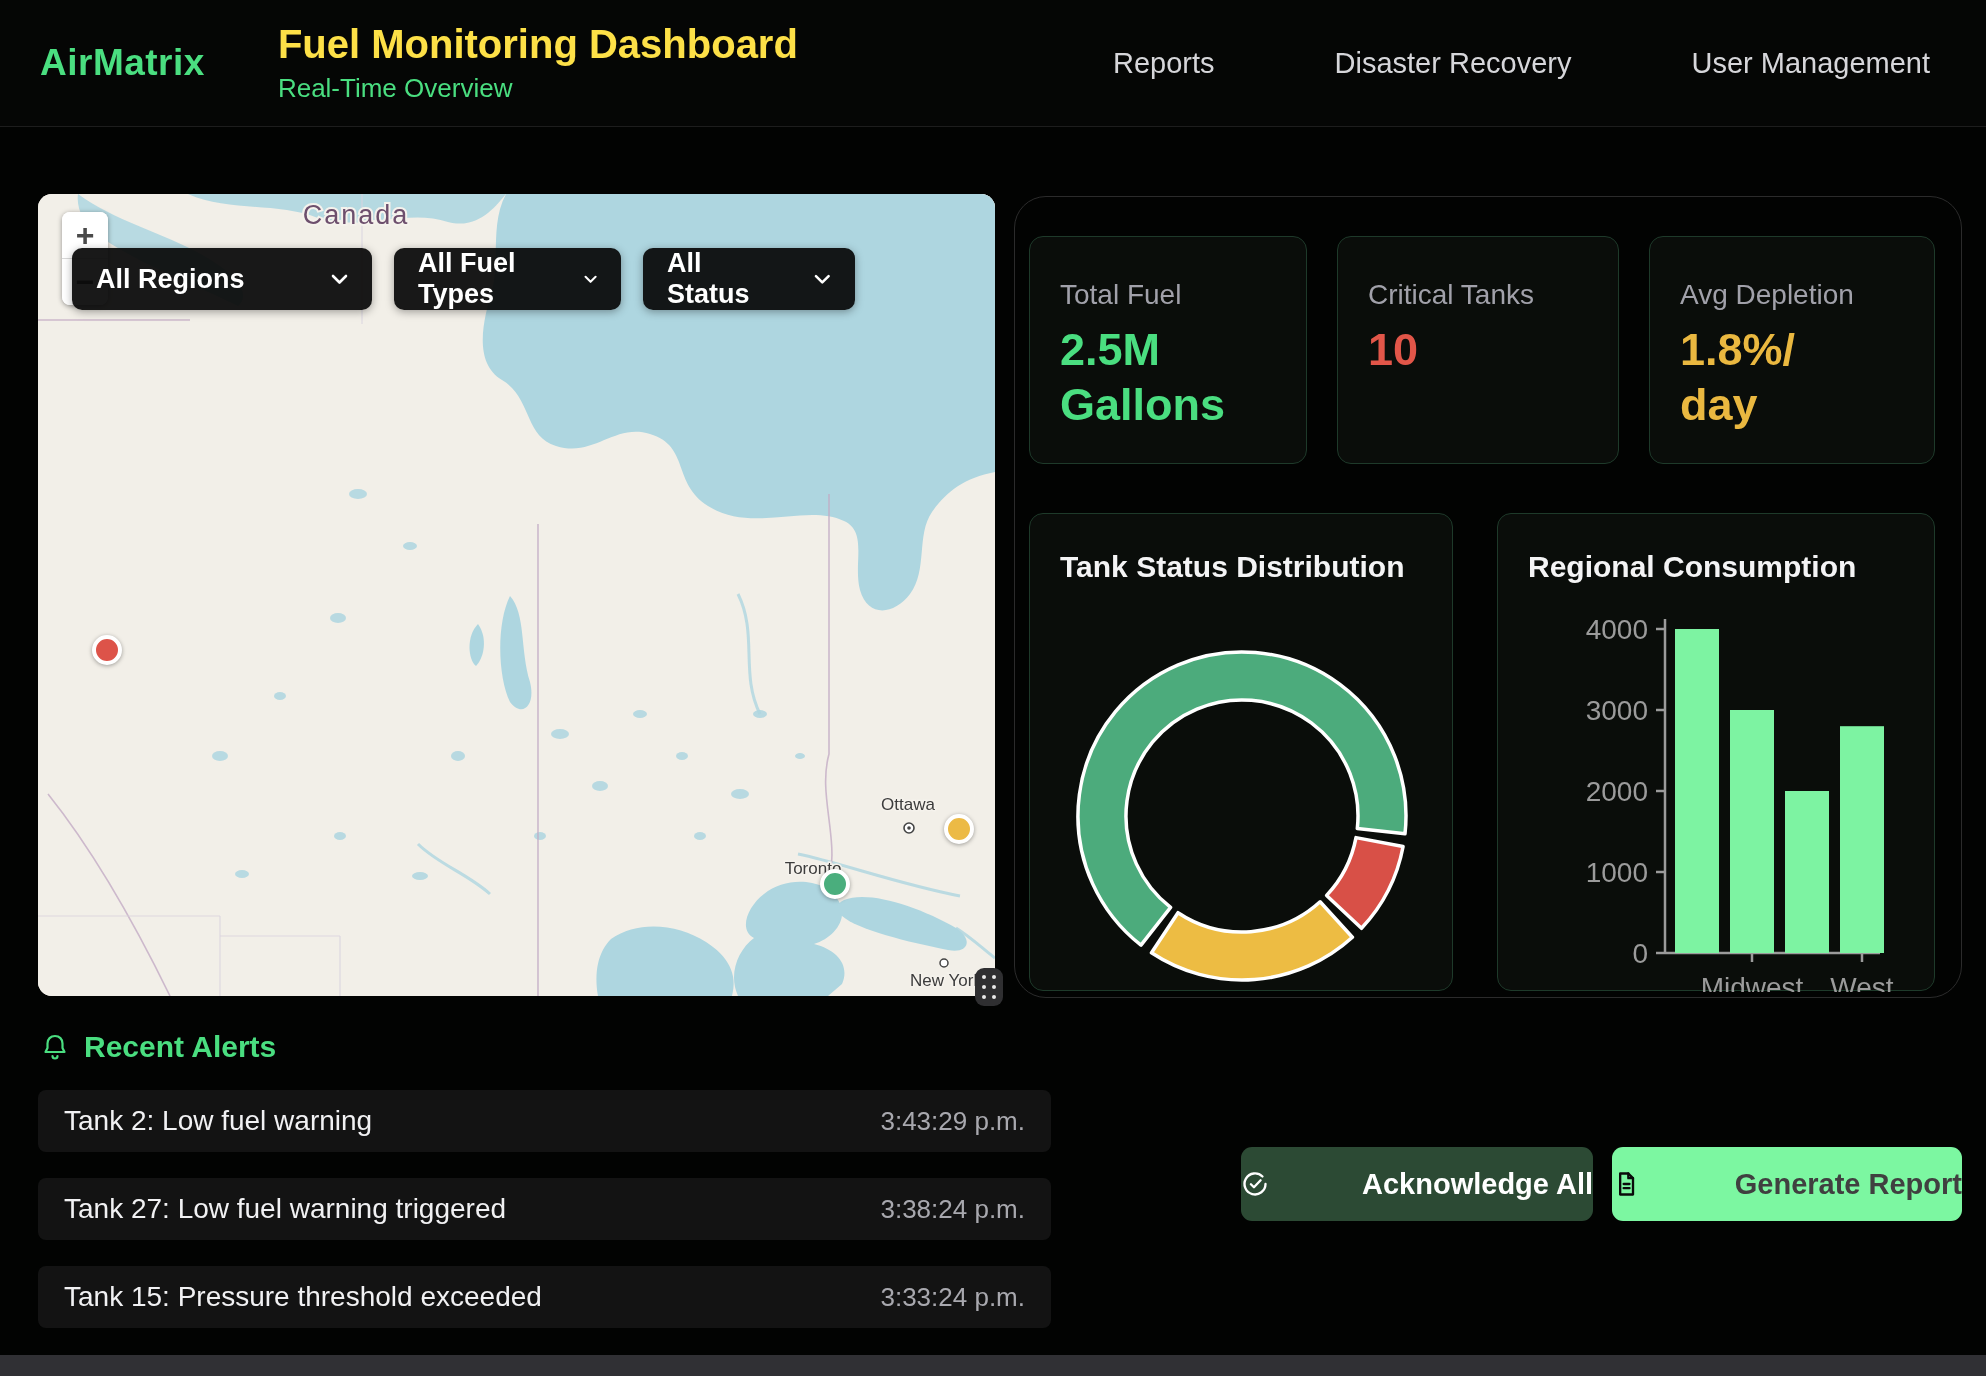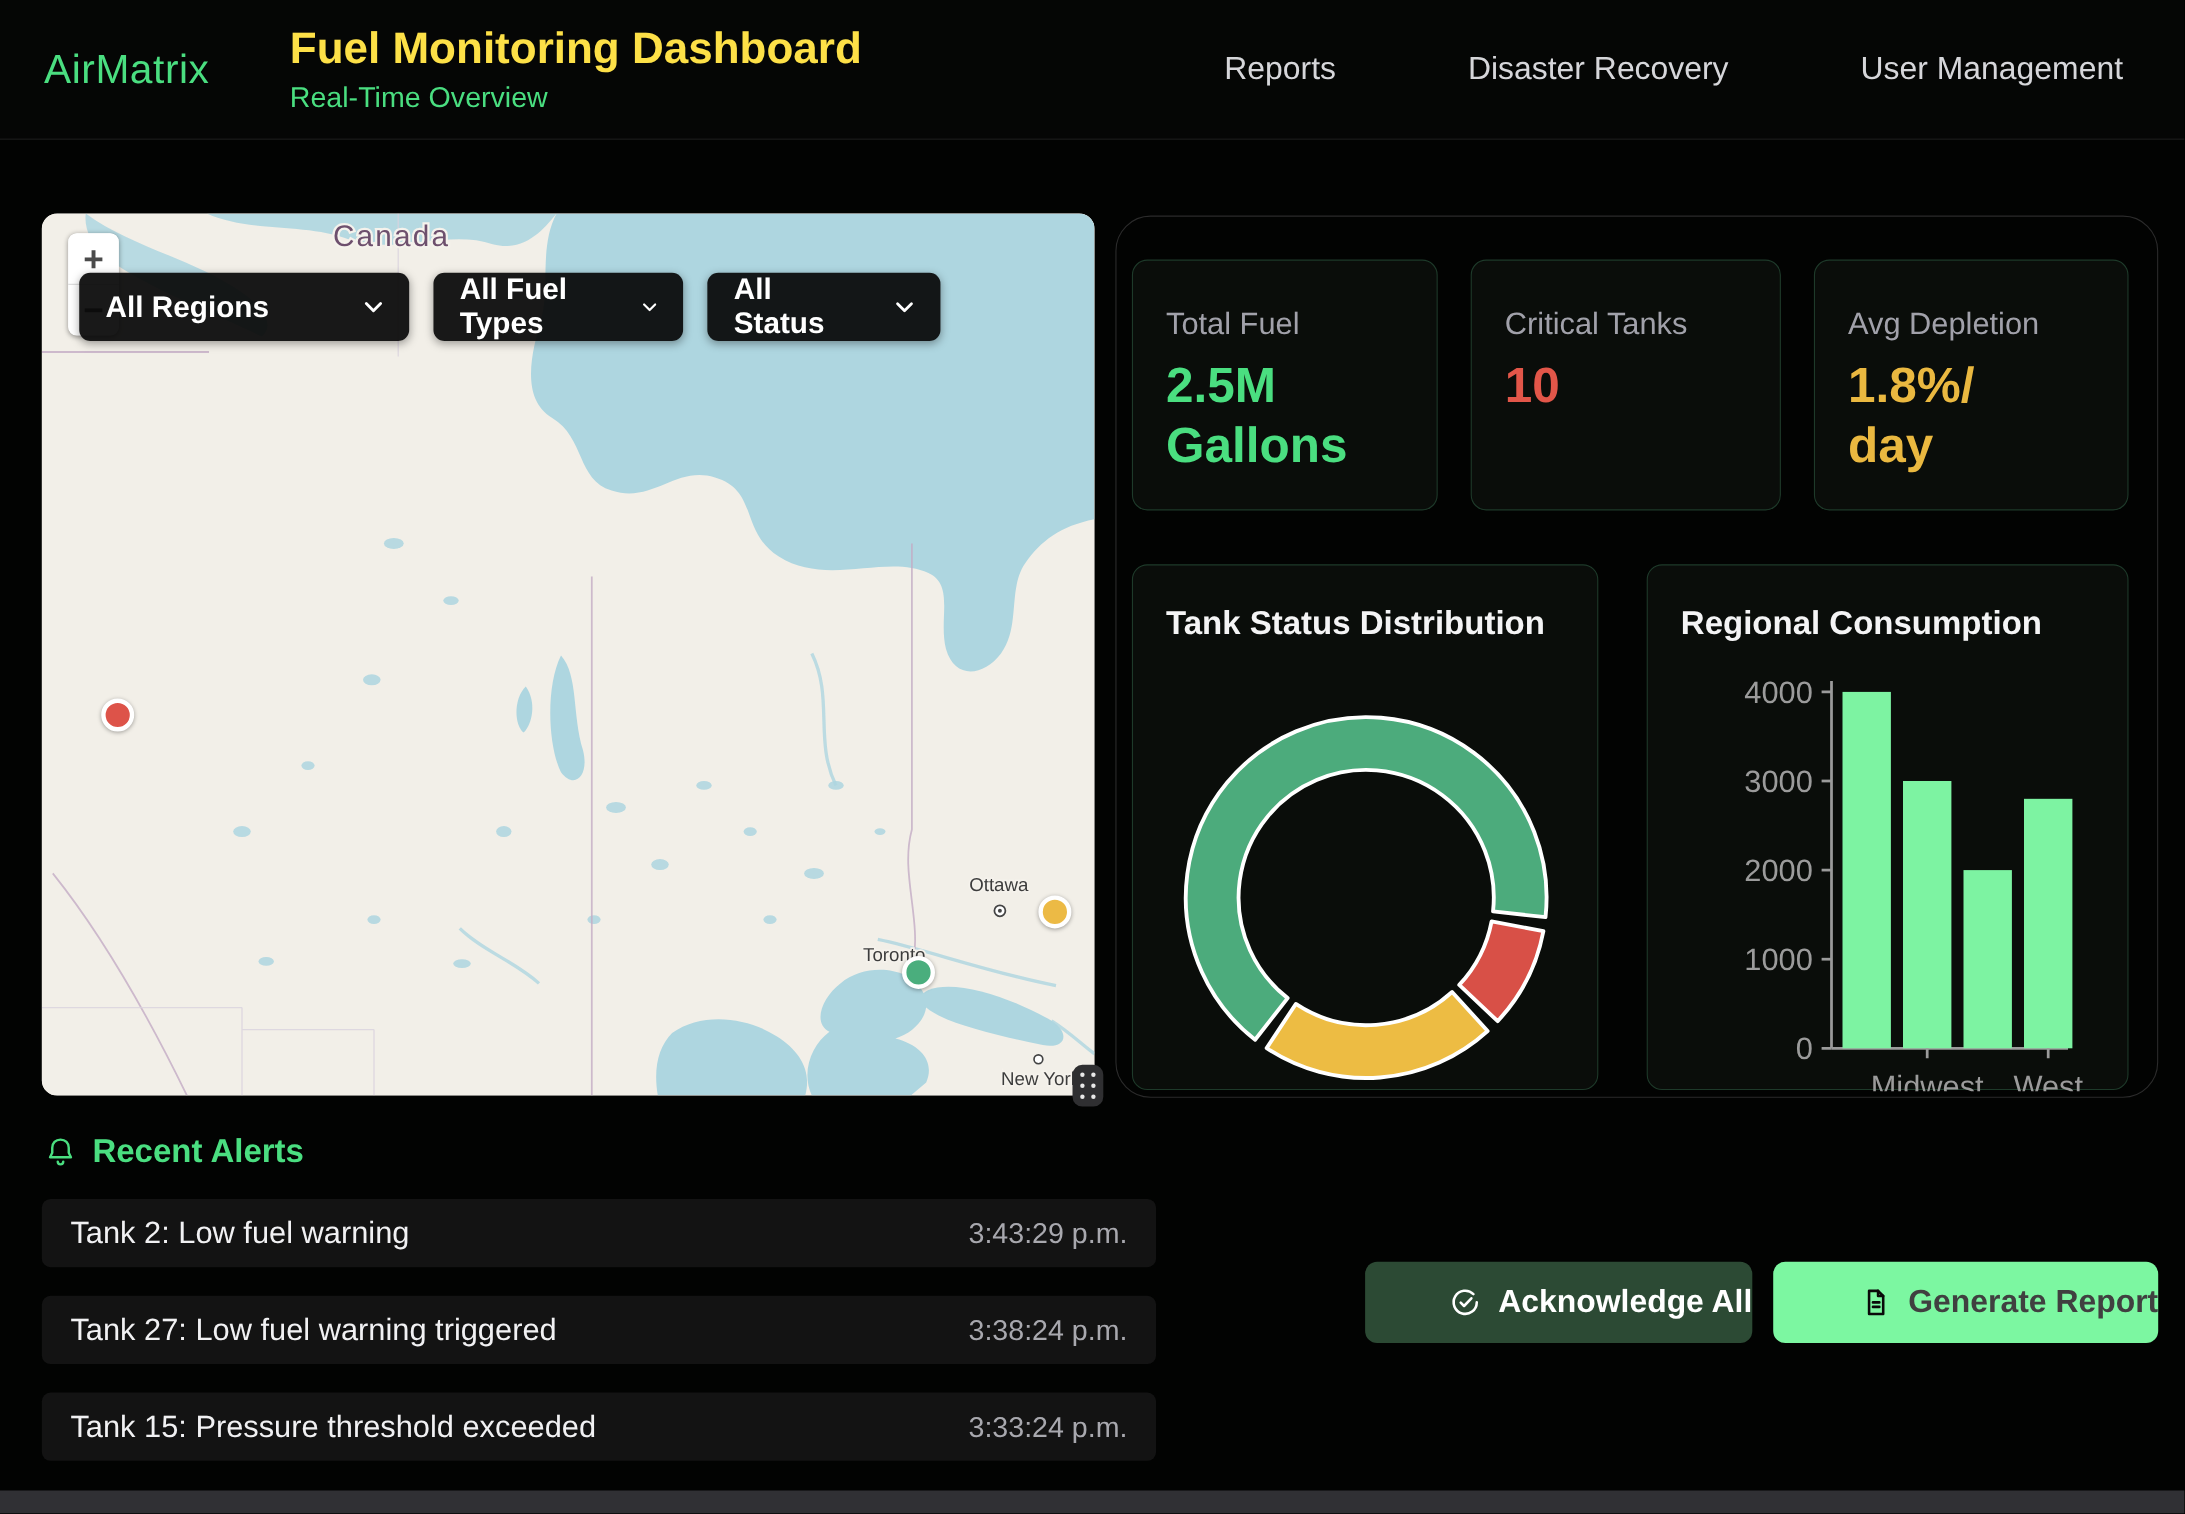--- a/index.html
+++ b/index.html
@@ -3,21 +3,21 @@
 <meta charset="utf-8">
 <style>
   *{margin:0;padding:0;box-sizing:border-box}
   html,body{width:1986px;height:1376px}
   body{position:relative;overflow:hidden;background:#020302;color:#eee;
        font-family:"Liberation Sans","DejaVu Sans",sans-serif}
 
   
   .header{position:absolute;left:0;top:0;width:1986px;height:127px;background:#050605;
           border-bottom:1px solid #1d1d1d;display:flex;align-items:center;z-index:5}
-  .brand{color:#4ade80;font-size:37px;font-weight:normal;margin-left:40px;letter-spacing:.5px}
+  .brand{color:#4ade80;font-size:37px;font-weight:bold;margin-left:40px;letter-spacing:.5px}
   .titleblock{margin-left:73px}
   .page-title{color:#fde047;font-size:40px;font-weight:bold}
   .page-subtitle{color:#4ade80;font-size:26px;margin-top:6px}
   .nav{margin-left:auto;display:flex;gap:120px;margin-right:56px;font-size:29px;color:#d6d6da}
   .nav div{cursor:pointer;white-space:nowrap}
 
   
   .map{position:absolute;left:38px;top:194px;width:957px;height:802px;border-radius:14px;
        overflow:hidden;background:#f2efe8}
   .map svg.basemap{position:absolute;left:0;top:0}
@@ -49,21 +49,21 @@
   
   .alerts-heading{position:absolute;left:40px;top:1030px;display:flex;align-items:center;gap:14px}
   .alerts-heading span{color:#4ade80;font-size:30px;font-weight:bold}
   .alert-row{position:absolute;left:38px;width:1013px;height:62px;background:#131313;
              border-radius:8px;display:flex;align-items:center;justify-content:space-between;
              padding:0 26px;cursor:pointer}
   .alert-msg{color:#f1f1f3;font-size:28px}
   .alert-time{color:#a8a8ae;font-size:26px}
 
   .btn{position:absolute;top:1147px;height:74px;border:none;border-radius:11px;display:flex;
-       align-items:center;justify-content:flex-end;gap:16px;font-size:29px;font-weight:bold;
+       align-items:center;justify-content:space-between;gap:16px;font-size:29px;font-weight:bold;
        cursor:pointer;font-family:inherit}
   .btn-ack{left:1241px;width:352px;background:#2c4a34;color:#fff}
   .btn-gen{left:1612px;width:350px;background:#7cf7a1;color:#404040}
 
   .bottom-strip{position:absolute;left:0;top:1355px;width:1986px;height:21px;background:#303034}
 
   text{font-family:"Liberation Sans","DejaVu Sans",sans-serif}
 </style>
 </head>
 <body>

